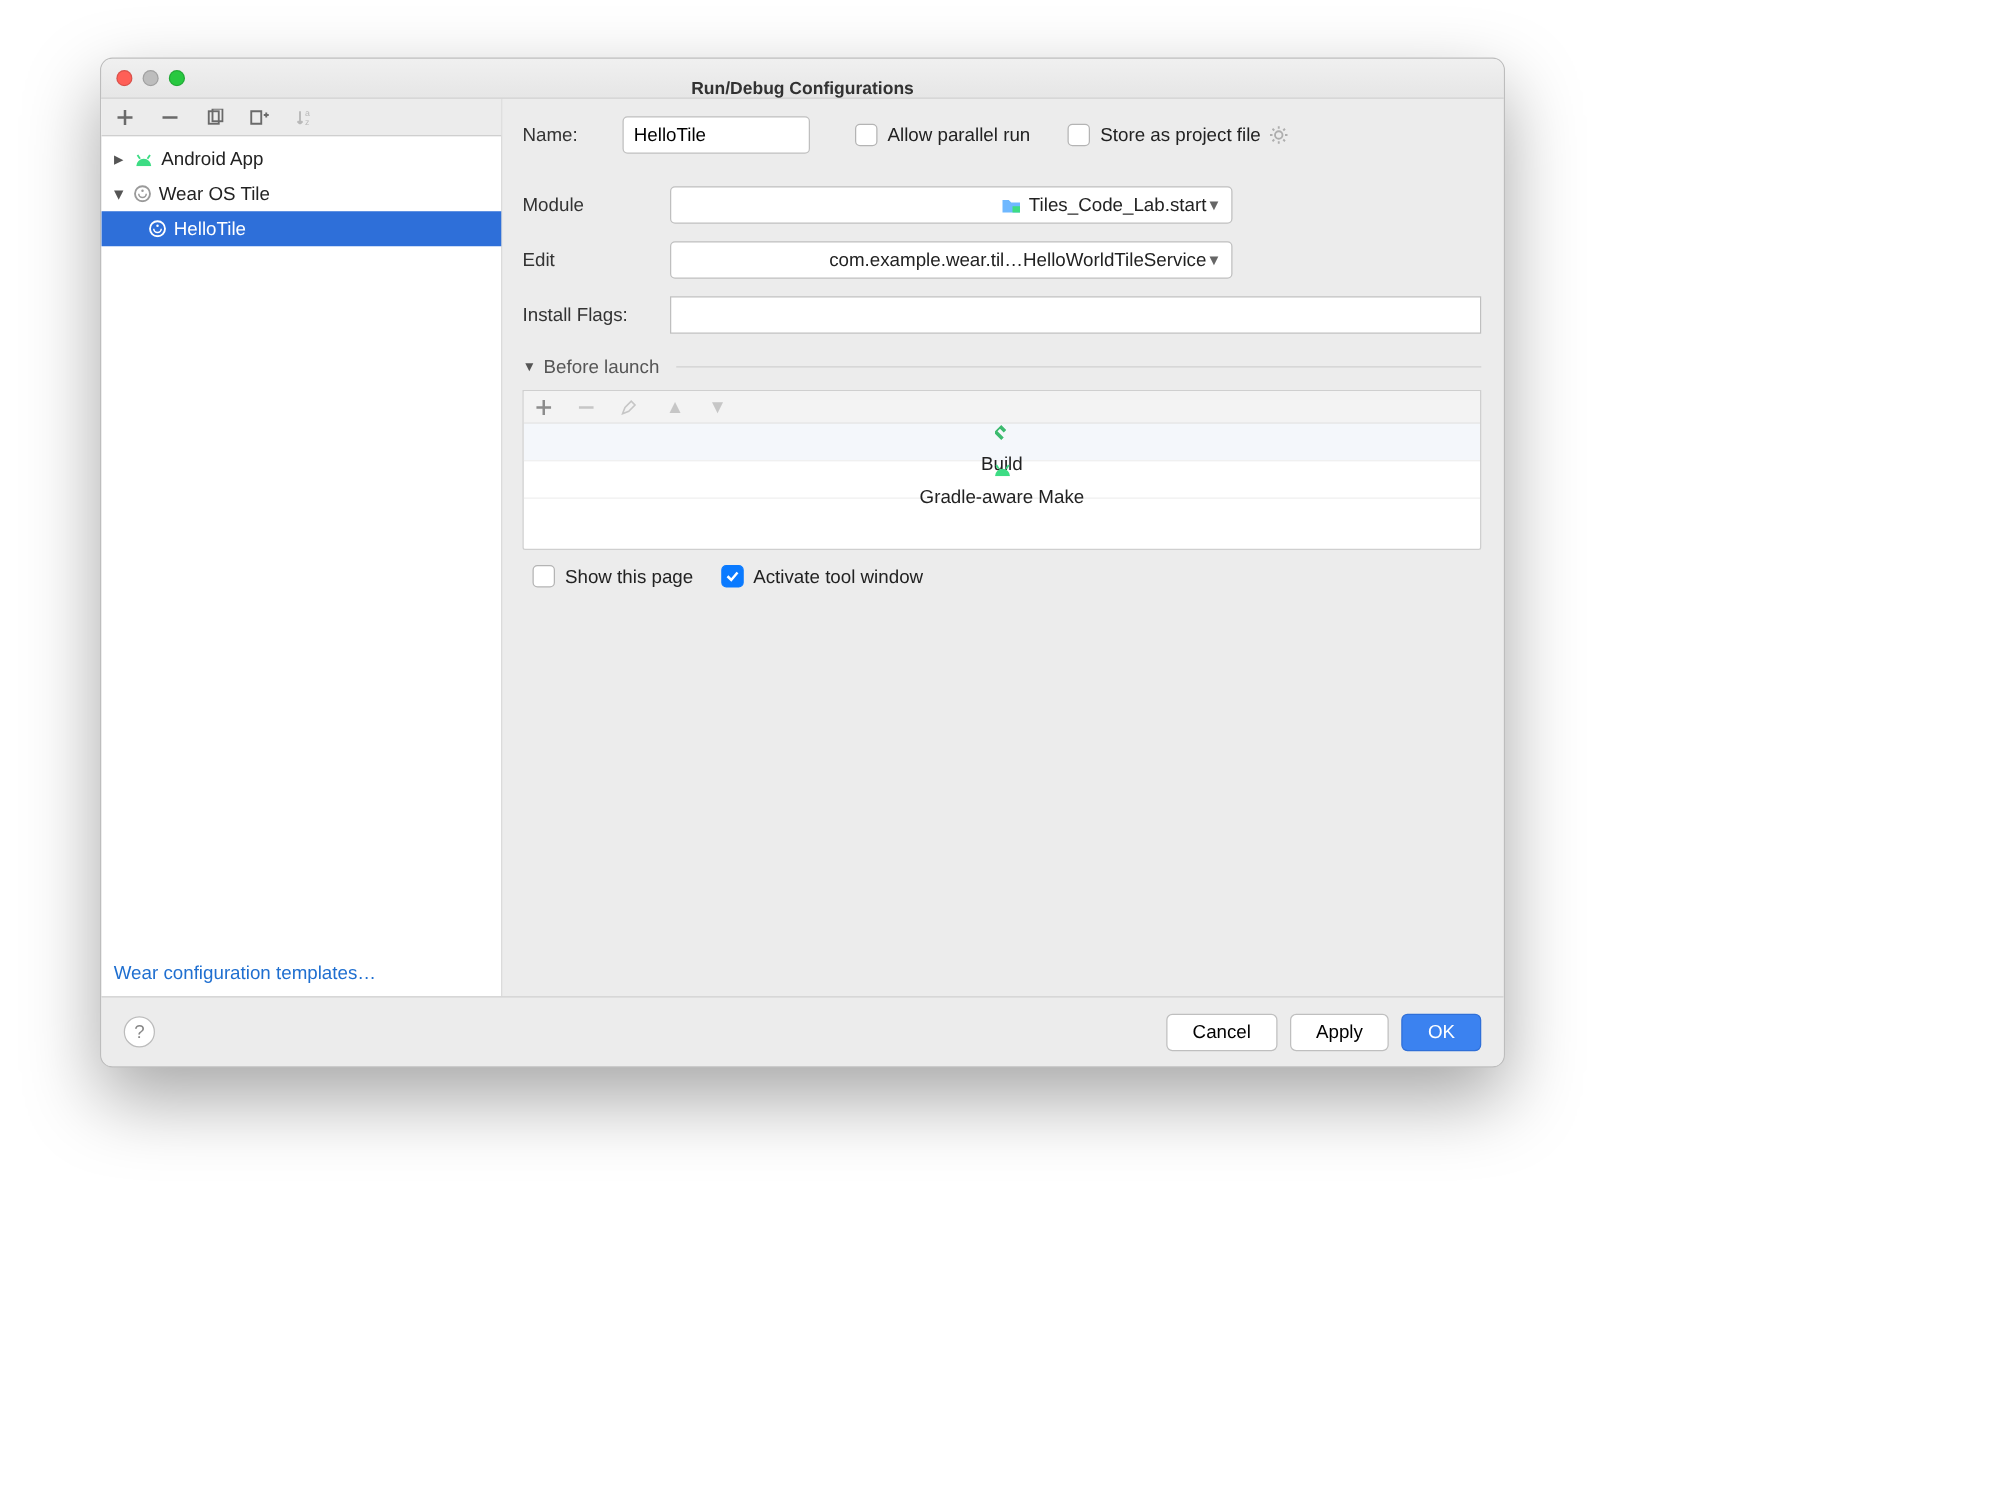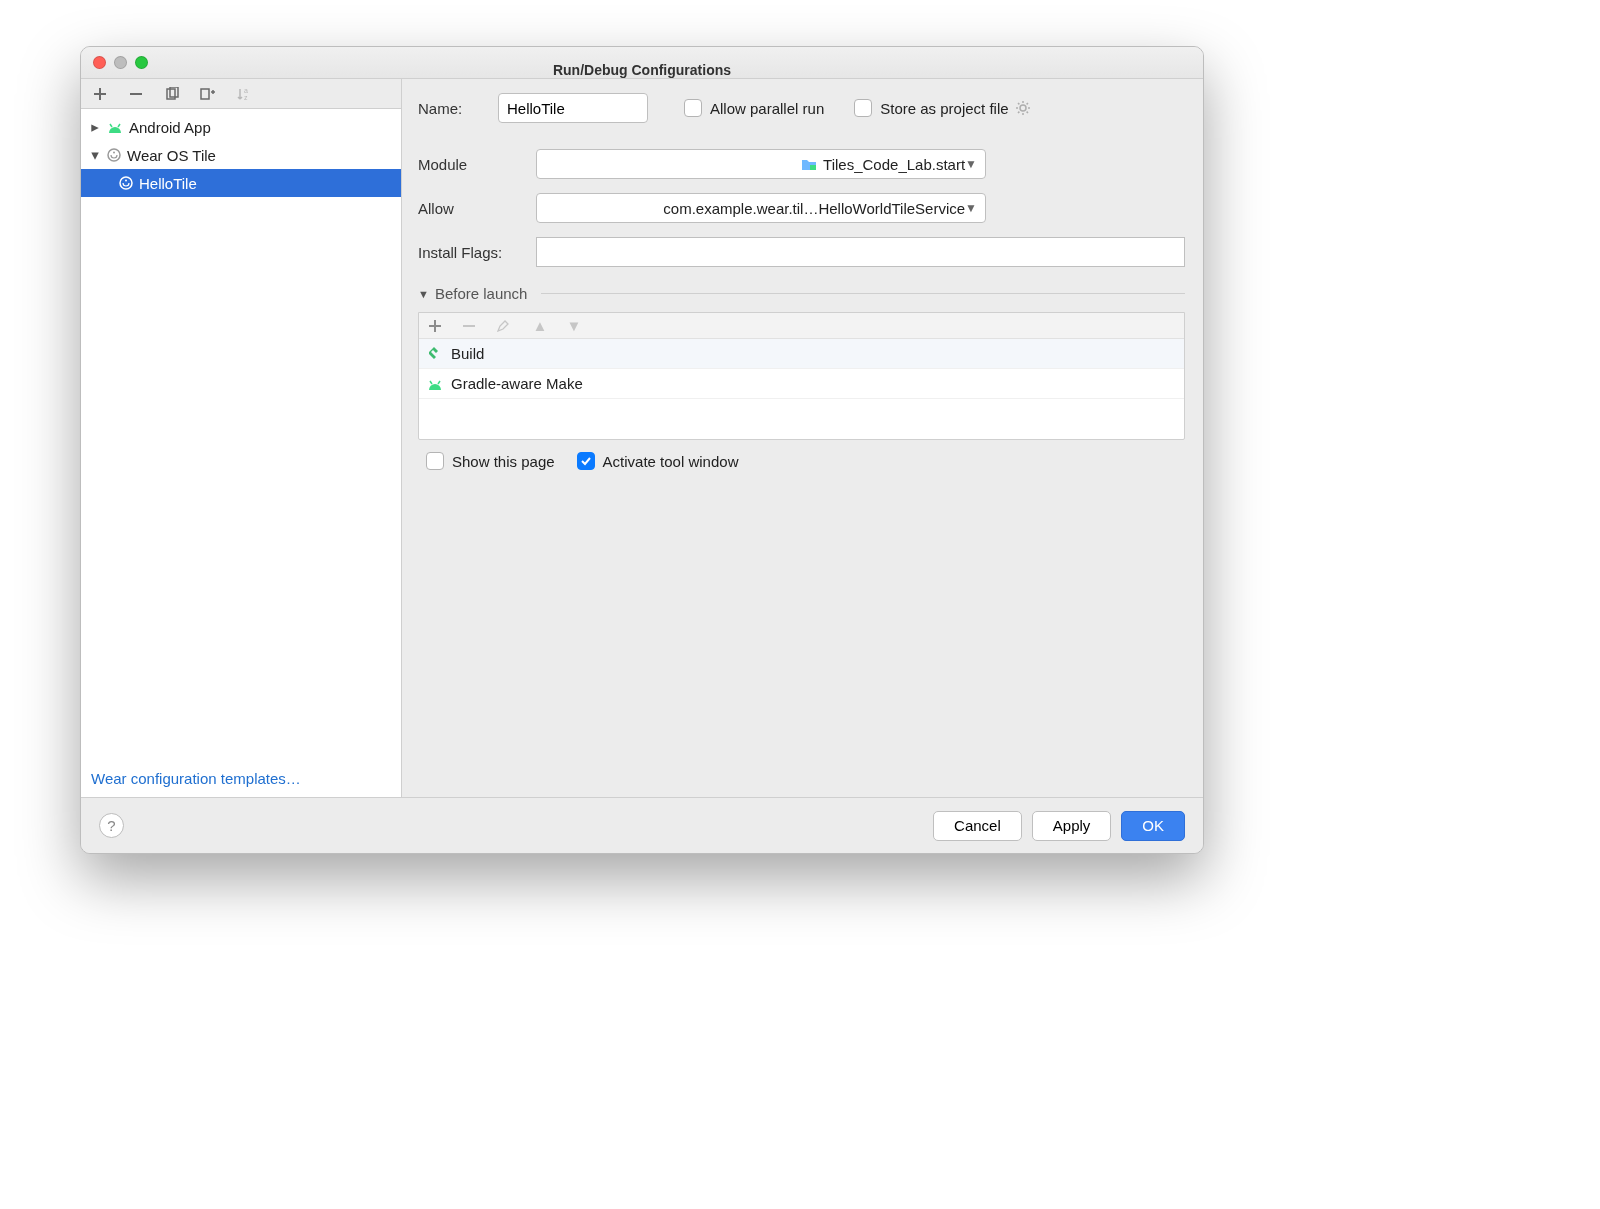--- a/index.html
+++ b/index.html
@@ -56,21 +56,21 @@
   
   .section { margin-top:4px;}
   .sect-head { display:flex; align-items:center; gap:6px; color:#555; font-size:15px; position:relative;}
   .sect-head .arrow{font-size:11px;}
   .sect-line{flex:1; border-top:1px solid #cfcfcf; margin-left:8px; height:0;}
   .bl-box { margin-top:10px; border:1px solid #cfcfcf; background:#fff; border-radius:0 0 2px 2px; overflow:hidden;}
   .bl-tools { display:flex; align-items:center; gap:16px; padding:4px 10px; background:#f3f3f3; border-bottom:1px solid #e1e1e1;}
   .bl-tools .tb{color:#8c8c8c; cursor:pointer; width:18px; text-align:center;}
   .bl-tools .tb.disabled{color:#c6c6c6;}
   .bl-list{height:100px;}
-  .bl-item{display:flex; align-items:center; gap:8px; height:30px; padding:0 8px; border-bottom:1px solid #f0f0f0; font-size:15px;}
+  .bl-item{display:flex; align-items:center; gap:8px; height:30px; padding:0 8px; border-bottom:1px solid #f0f0f0; font-size:15px;flex-direction:column;}
   .bl-item.sel{background:#f4f7fb;}
   .bl-item .hammer{color:#3dbb6f;}
   .bl-checks{display:flex; align-items:center; gap:22px; padding:12px 2px 0 8px;}
   
   .footer { height:56px; border-top:1px solid #cfcfcf; background:#ececec; display:flex; align-items:center; padding:0 18px;}
   .help{width:25px;height:25px;border-radius:50%;border:1px solid #bcbcbc;background:#fff;color:#888;display:flex;align-items:center;justify-content:center;cursor:pointer;font-size:15px;}
   .spacer{flex:1;}
   .btn{height:30px; padding:0 20px; border-radius:5px; border:1px solid #bfbfbf; background:#fff; font-size:15px; cursor:pointer; margin-left:10px;}
   .btn.primary{background:#3b82f0; border-color:#2f6fd8; color:#fff;}
   svg{display:block;}
@@ -192,21 +192,21 @@
                   <rect x="9" y="8" width="6" height="5" fill="#3ddc84"></rect>
                 </svg>
             </span>
             <span>Tiles_Code_Lab.start</span>
           </span>
           <span class="arrow">▼</span>
         </div>
       </div>
 
       <div class="row">
-        <span class="lbl">Allow</span>
+        <span class="lbl">Edit</span>
         <div class="combo" style="width:450px">
           <span>com.example.wear.til…HelloWorldTileService</span>
           <span class="arrow">▼</span>
         </div>
       </div>
 
       <div class="row">
         <span class="lbl">Install Flags:</span>
         <input class="plain-input" style="flex: 1 1 0%; border-radius: 0px;" value="">
       </div>

